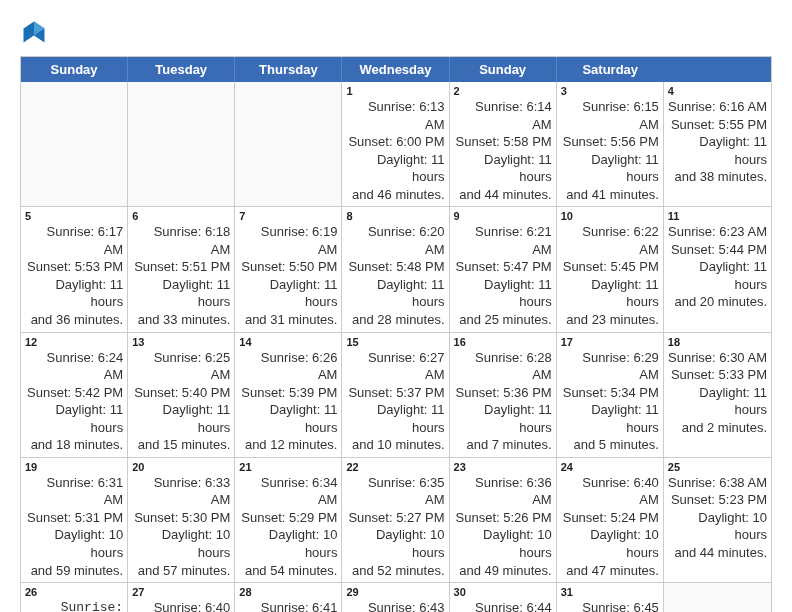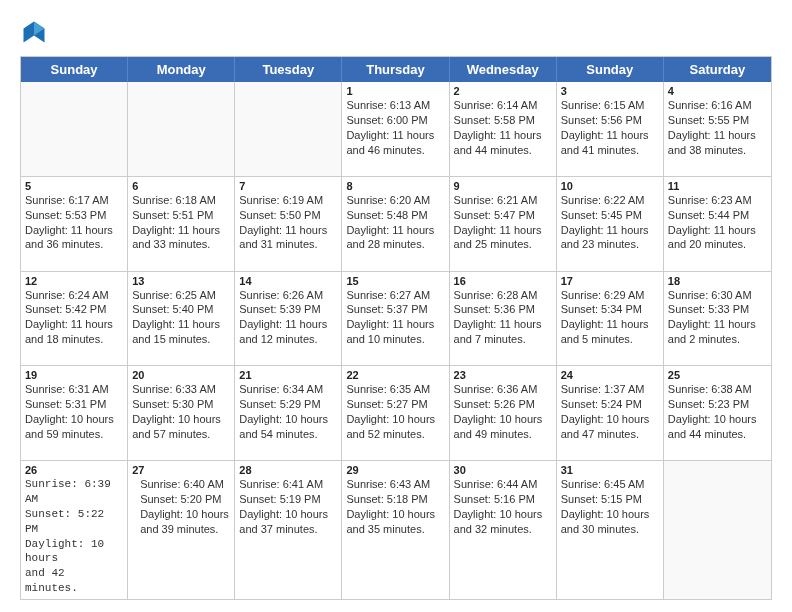--- a/index.html
+++ b/index.html
@@ -96,23 +96,24 @@
     }
     .cal-cell:last-child { border-right: none; }
     .cal-cell.empty { background: #f9f9f9; }
     .day-num {
       font-size: 11px;
       font-weight: bold;
       color: #222;
       margin-bottom: 1px;
     }
     .cell-text {
-      font-size: 11px;
+      font-size: 13px;
       color: #333;
       line-height: 1.35;
+      text-align: right;
     }
   </style>
 </head>
 <body>
 
 <div class="page">
   <div class="header">
     <div class="logo">
       <svg class="logo-icon" viewBox="0 0 32 32">
         <polygon points="16,4 28,12 28,28 16,20 4,28 4,12" fill="#1a6fb5"></polygon>
@@ -125,21 +126,20 @@
     </div>
     <div class="title-block">
       <div class="month-title"></div>
       <div class="subtitle"></div>
     </div>
   </div>
 
   <div class="calendar">
     <div class="cal-header-row">
     <div class="cal-header-cell">Sunday</div>
-        <div class="cal-header-cell">Monday</div>
         <div class="cal-header-cell">Tuesday</div>
         <div class="cal-header-cell">Thursday</div>
         <div class="cal-header-cell">Wednesday</div>
         <div class="cal-header-cell">Sunday</div>
         <div class="cal-header-cell">Saturday</div>
       </div>
     <div class="cal-body">
     <div class="cal-row">
           <div class="cal-cell empty"></div>
           <div class="cal-cell empty"></div>
@@ -306,21 +306,21 @@
           </div>
           <div class="cal-cell">
             <div class="day-num">23</div>
             <div class="cell-text" style="white-space: pre-line;">Sunrise: 6:36 AM
 Sunset: 5:26 PM
 Daylight: 10 hours
 and 49 minutes.</div>
           </div>
           <div class="cal-cell">
             <div class="day-num">24</div>
-            <div class="cell-text" style="white-space: pre-line;">Sunrise: 1:37 AM
+            <div class="cell-text" style="white-space: pre-line;">Sunrise: 6:40 AM
 Sunset: 5:24 PM
 Daylight: 10 hours
 and 47 minutes.</div>
           </div>
           <div class="cal-cell">
             <div class="day-num">25</div>
             <div class="cell-text" style="white-space: pre-line;">Sunrise: 6:38 AM
 Sunset: 5:23 PM
 Daylight: 10 hours
 and 44 minutes.</div>

